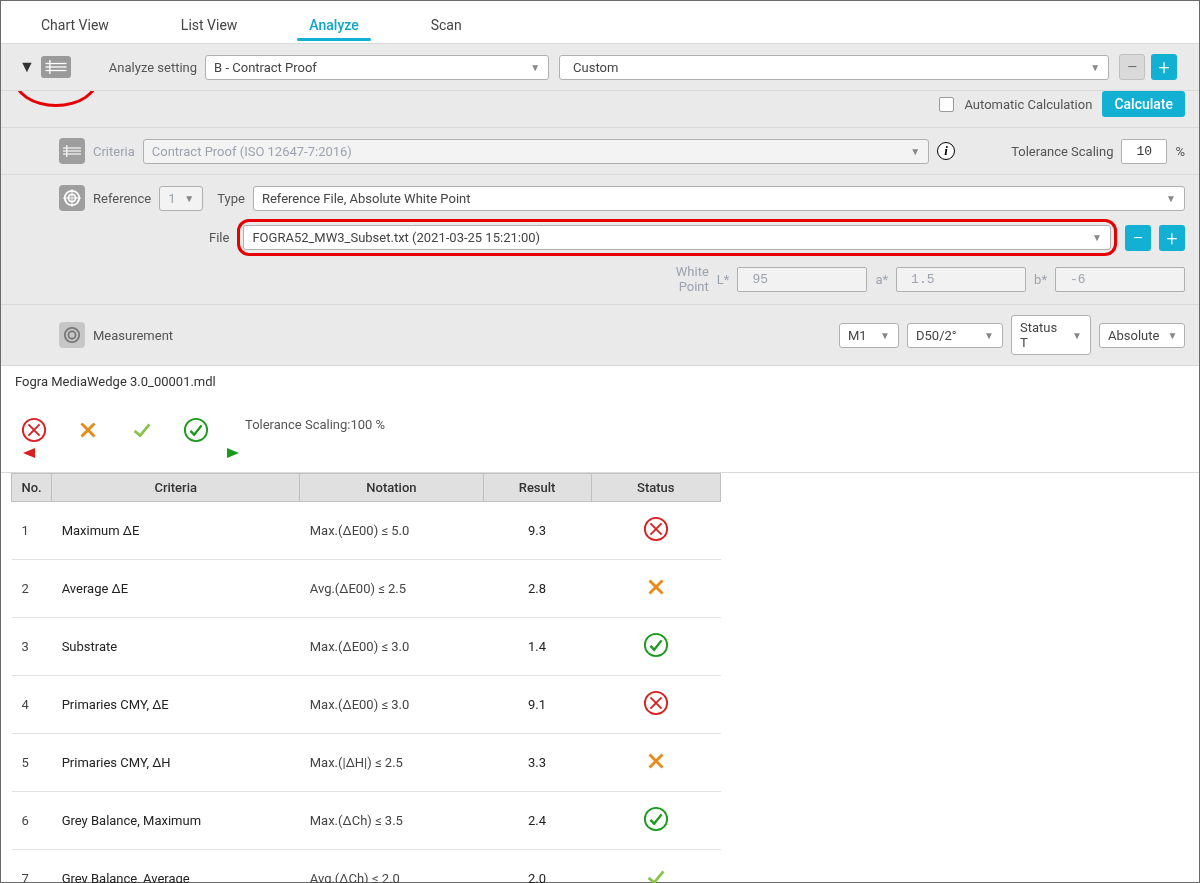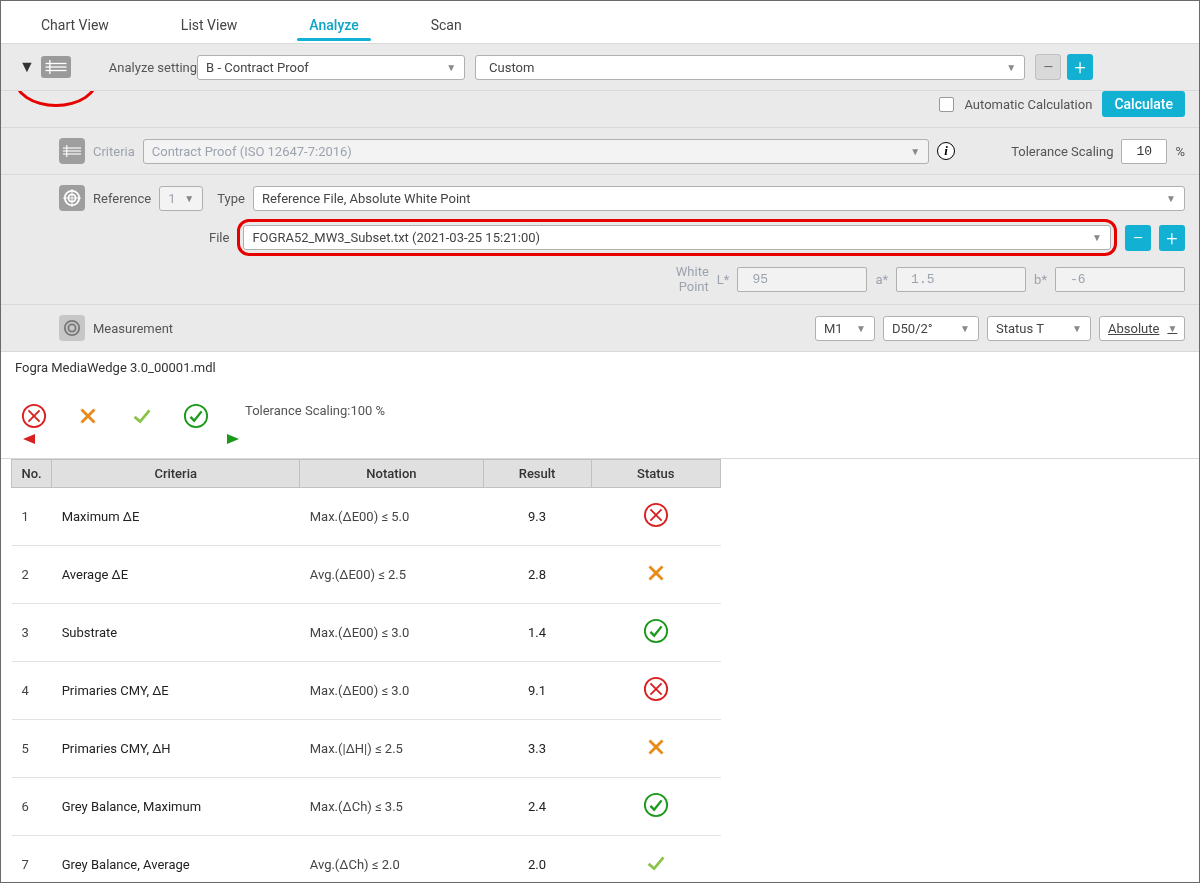--- a/index.html
+++ b/index.html
@@ -239,21 +239,21 @@
               <line x1="0" y1="8" x2="24" y2="8"></line>
               <line x1="0" y1="12" x2="24" y2="12"></line>
               <line x1="5" y1="0" x2="5" y2="16"></line>
             </g>
           </svg>
       </span>
     </div>
 
     <span class="lbl">Analyze setting</span>
 
-    <div class="select" style="width:268px; ">
+    <div class="select" style="width:344px; margin-left:8px;">
       <span>B - Contract Proof</span>
       <span class="chev">▼</span>
     </div>
 
     <div class="select" style="width:550px; margin-left:10px;padding-left:13px;">
       <span>Custom</span>
       <span class="chev">▼</span>
     </div>
 
     <div class="btn-sq btn-minus" style="margin-left:10px;">−</div>
@@ -346,25 +346,25 @@
       <span class="lbl">Measurement</span>
       <div style="flex:1;"></div>
       <div class="select" style="width:60px;">
           <span>M1</span>
           <span class="chev">▼</span>
         </div>
       <div class="select" style="width:96px;">
           <span>D50/2°</span>
           <span class="chev">▼</span>
         </div>
-      <div class="select" style="width:104px;">
+      <div class="select" style="width:80px;">
           <span>Status T</span>
           <span class="chev">▼</span>
         </div>
-      <div class="select" style="width:86px;text-decoration:underline;">
+      <div class="select" style="width:86px;">
           <span>Absolute</span>
           <span class="chev">▼</span>
         </div>
     </div>
   </div>
 
   <div class="file-title">Fogra MediaWedge 3.0_00001.mdl</div>
 
   <div class="status-header">
     <div>

